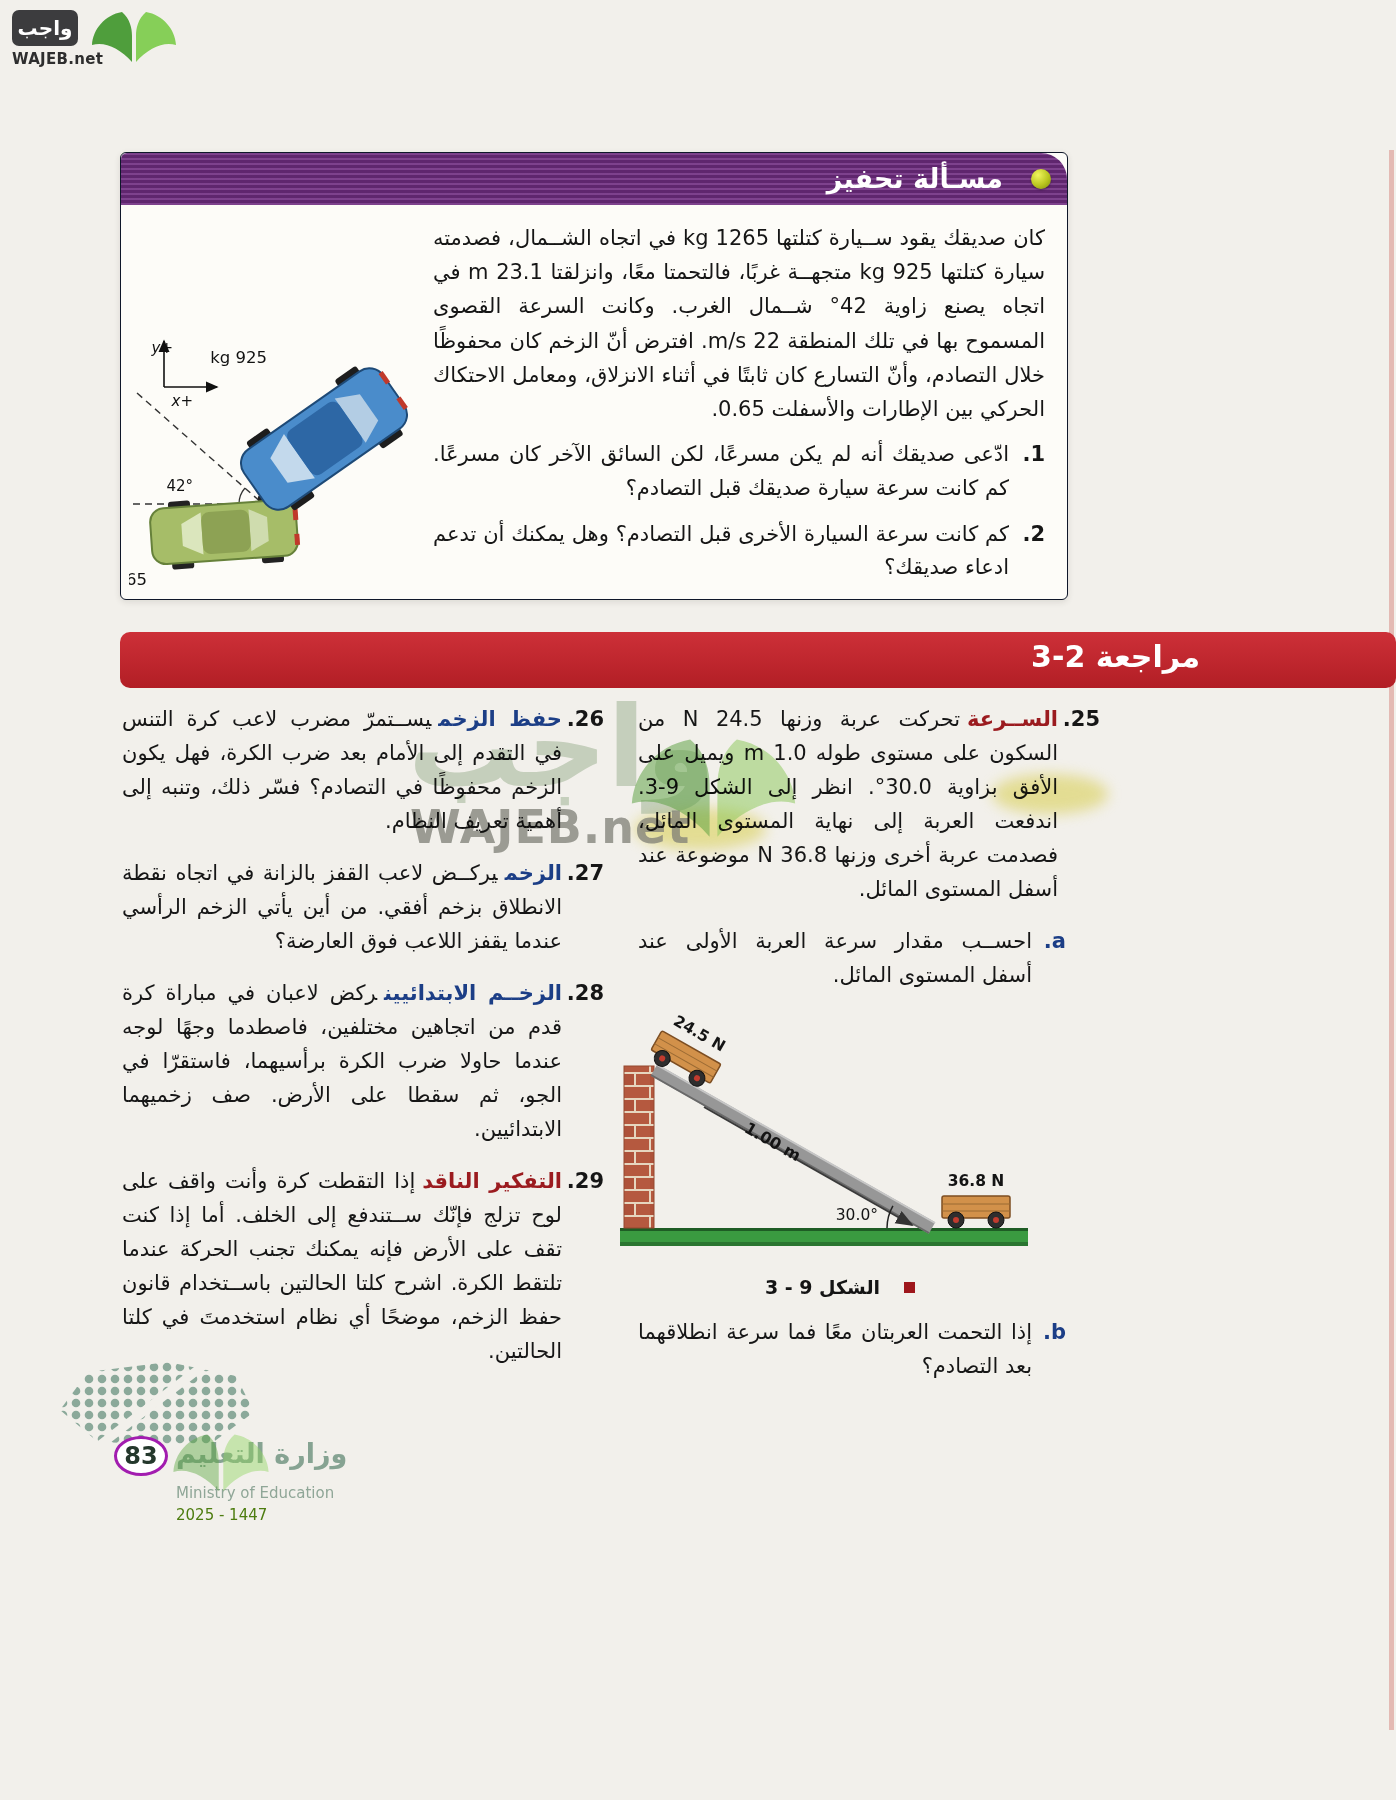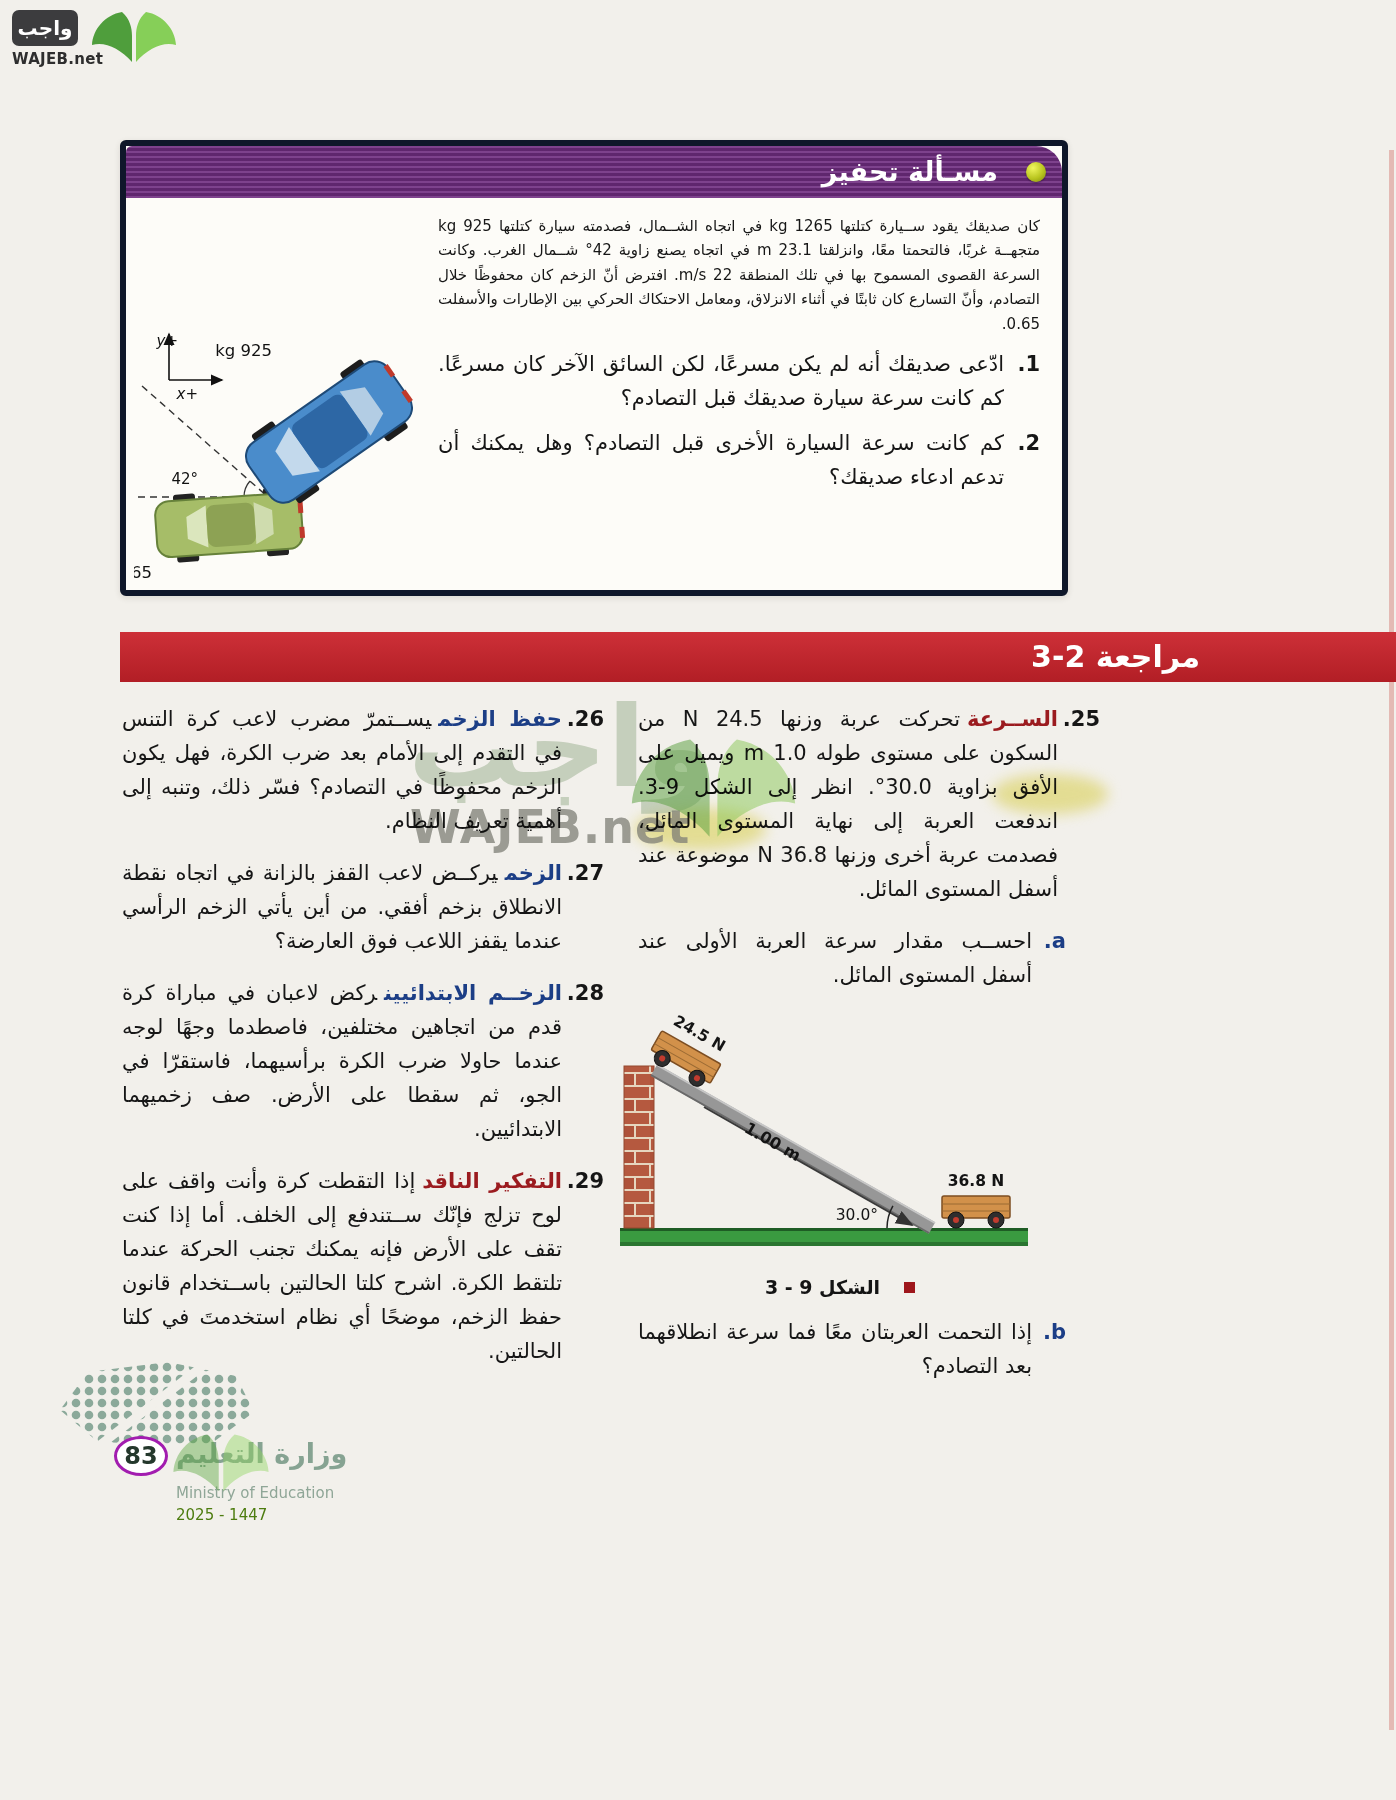--- a/index.html
+++ b/index.html
@@ -18,44 +18,44 @@
   
   .wajeb-logo { position:absolute; left:12px; top:6px; width:176px; height:66px; }
   .wajeb-badge { position:absolute; left:0; top:4px; width:66px; height:36px;
     background:#3c3c3e; border-radius:7px; color:#fff; display:flex;
     align-items:center; justify-content:center; font-size:20px; font-weight:bold; }
   .wajeb-net { position:absolute; left:0; top:44px; font-size:15px; font-weight:bold;
     color:#2e2e2e; letter-spacing:.3px; direction:ltr; }
   .wajeb-book { position:absolute; left:76px; top:0; width:92px; height:64px; }
 
   
-  .challenge { position:absolute; left:120px; top:140px; width:948px;
-    background:#fdfcf8; border:6px solid #0f172a; border-radius:6px;
+  .challenge { position:absolute; left:120px; top:152px; width:948px;
+    background:#fdfcf8; border:1px solid #0f172a; border-radius:6px;
     box-shadow:0 2px 6px rgba(60,50,40,.12); }
   .challenge-header { position:relative; height:52px;
     background-color:#6f2c80;
     background-image:repeating-linear-gradient(180deg, rgba(255,255,255,.10) 0 2px, rgba(0,0,0,.14) 2px 5px);
     border-radius:6px 26px 0 0; }
   .challenge-title { position:absolute; right:64px; top:0; line-height:52px;
     color:#fff; font-size:27px; font-weight:bold; direction:rtl; }
   .challenge-ball { position:absolute; right:16px; top:16px; width:20px; height:20px;
     border-radius:50%;
     background:radial-gradient(circle at 35% 30%, #f0f65e, #b9c51f 55%, #7d890b);
     box-shadow:0 1px 2px rgba(0,0,0,.4); }
   .challenge-body { position:relative; min-height:392px;
     padding:16px 22px 14px 312px; direction:rtl; }
-  .challenge-intro { font-size:15px; line-height:1.63; text-align:justify; }
+  .challenge-intro { font-size:21px; line-height:1.63; text-align:justify; }
   .c-item { display:flex; margin-top:12px; font-size:21px; line-height:1.6; }
   .c-num { font-weight:bold; flex:0 0 36px; }
   .c-text { flex:1; text-align:justify; }
   .crash-diagram { position:absolute; left:8px; top:112px; width:300px; height:326px; }
 
   
-  .review-banner { position:absolute; left:120px; top:632px; width:1276px; height:50px;
-    background:linear-gradient(180deg,#cd3038,#b21e25); }
+  .review-banner { position:absolute; left:120px; top:632px; width:1276px; height:56px;
+    background:linear-gradient(180deg,#cd3038,#b21e25);border-radius:10px; }
   .review-title { position:absolute; right:196px; top:0; line-height:50px;
     color:#fff; font-size:30px; font-weight:bold; direction:rtl; }
 
   
   .review-grid { position:absolute; left:122px; top:702px; width:978px;
     display:flex; gap:34px; direction:rtl; font-size:21px; line-height:1.62; }
   .rv-col.right { flex:0 0 462px; width:462px; }
   .rv-col.left  { flex:0 0 482px; width:482px; }
   .q-item { display:flex; margin-bottom:18px; }
   .q-num { font-weight:bold; flex:0 0 42px; }

